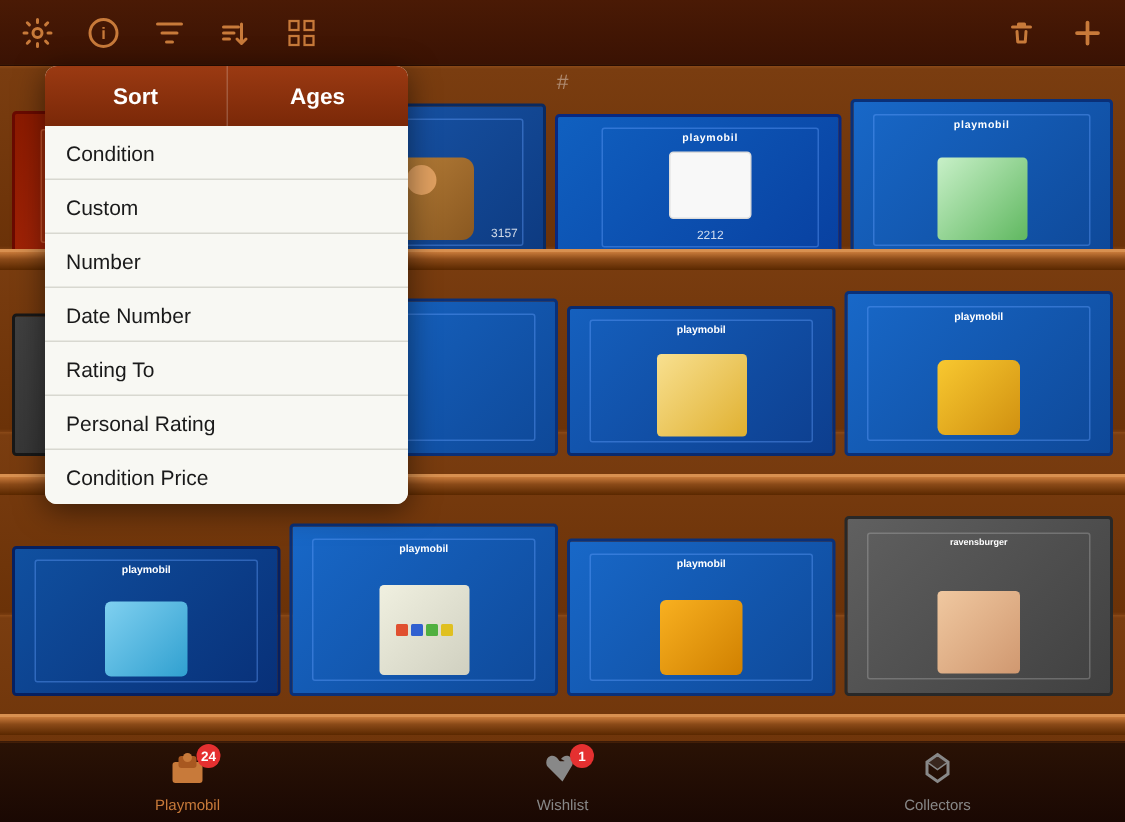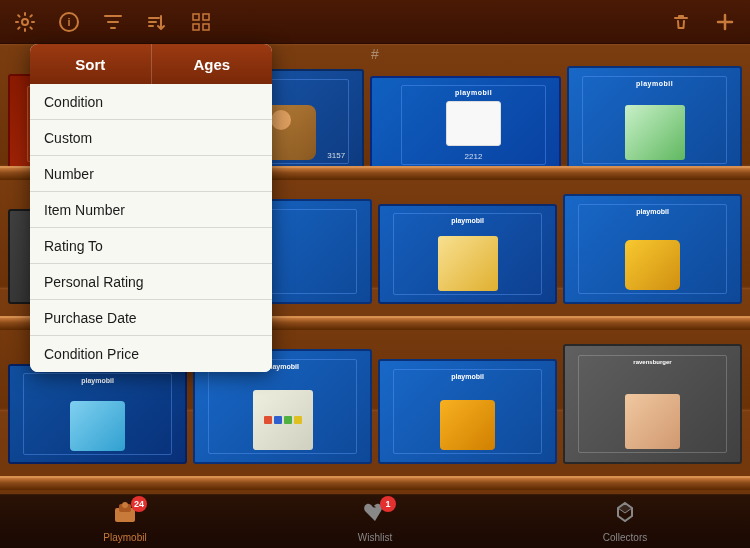--- a/index.html
+++ b/index.html
@@ -360,30 +360,27 @@
     <div class="dropdown-item">
       <span class="dropdown-item-text">Condition</span>
     </div>
     <div class="dropdown-item">
       <span class="dropdown-item-text">Custom</span>
     </div>
     <div class="dropdown-item">
       <span class="dropdown-item-text">Number</span>
     </div>
     <div class="dropdown-item">
-      <span class="dropdown-item-text">Item Number</span>
+      <span class="dropdown-item-text">Date Number</span>
     </div>
     <div class="dropdown-item">
       <span class="dropdown-item-text">Rating To</span>
     </div>
     <div class="dropdown-item">
       <span class="dropdown-item-text">Personal Rating</span>
-    </div>
-    <div class="dropdown-item">
-      <span class="dropdown-item-text">Purchase Date</span>
     </div>
     <div class="dropdown-item">
       <span class="dropdown-item-text">Condition Price</span>
     </div>
   </div>
 </div>
 
 <div class="bottom-tabbar">
 
   <div class="tab-item">

